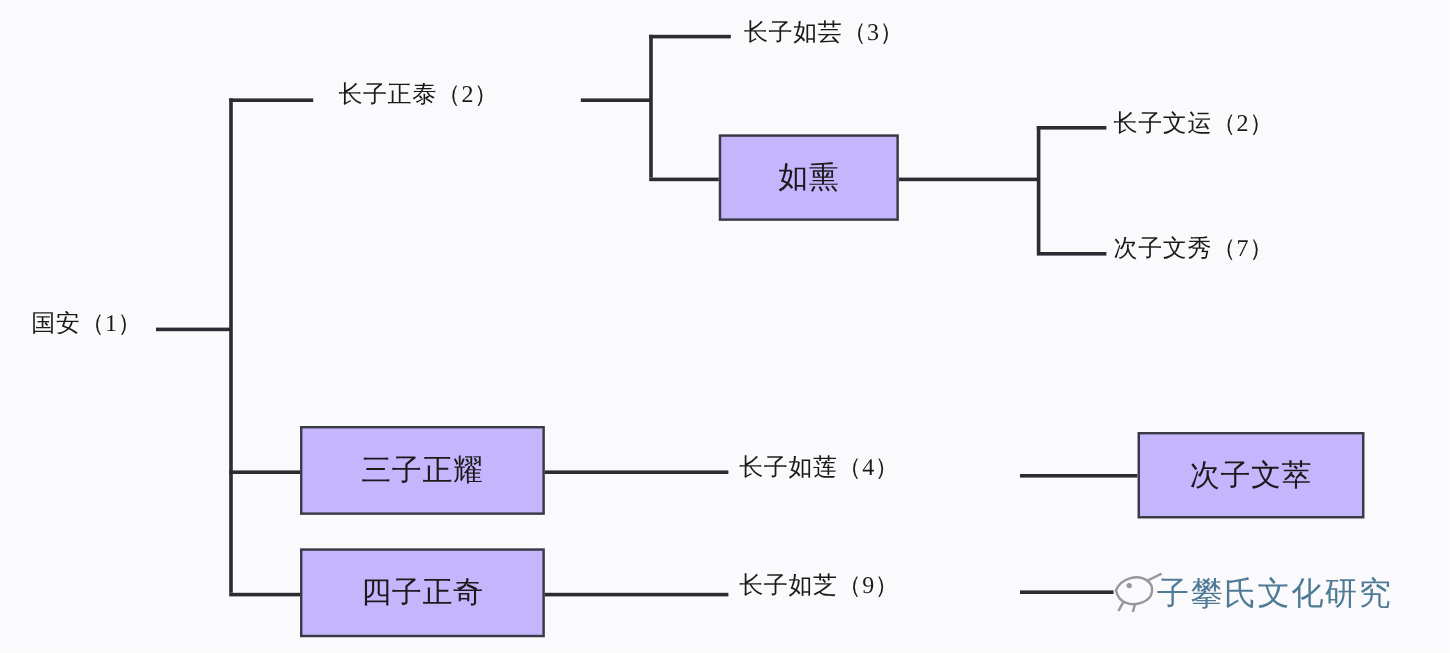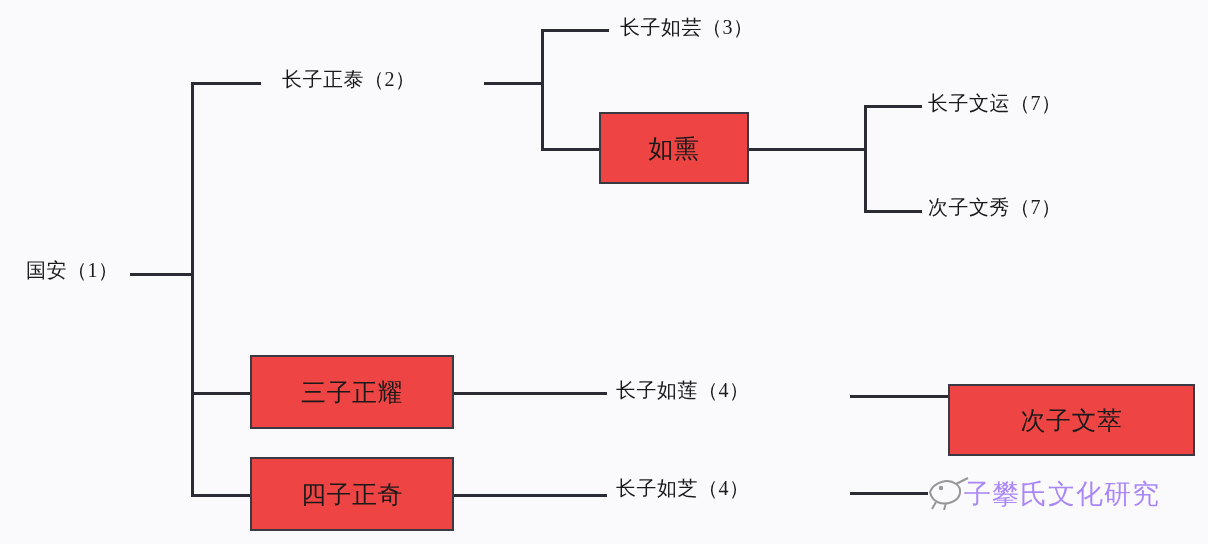--- a/index.html
+++ b/index.html
@@ -20,21 +20,21 @@
     color: #1a1a1a;
     font-size: 20px;
     line-height: 1;
     white-space: nowrap;
     letter-spacing: 0.5px;
   }
   .node-box {
     position: absolute;
     box-sizing: border-box;
     border: 2px solid #3a3a44;
-    background: #ef4444;
+    background: #c4b5fd;
     display: flex;
     align-items: center;
     justify-content: center;
   }
   .node-box .node-box-label {
     color: #1a1a1a;
     font-size: 25px;
     line-height: 1;
     white-space: nowrap;
     letter-spacing: 0.5px;
@@ -44,21 +44,21 @@
     height: 0;
     border-top: 3px solid #2b2b33;
   }
   .vline {
     position: absolute;
     width: 0;
     border-left: 3px solid #2b2b33;
   }
   .watermark {
     position: absolute;
-    color: #8b5cf6;
+    color: #0c4a6e;
     font-size: 27px;
     white-space: nowrap;
     opacity: 0.72;
     letter-spacing: 1px;
     font-family: "Liberation Sans", sans-serif;
   }
   .watermark-logo {
     position: absolute;
     opacity: 0.6;
   }
@@ -115,27 +115,27 @@
   </div>
 
   <div class="node-text" style="left:620px; top:17px;">长子如芸（3）</div>
 
   <div class="node-box" style="left:599px; top:112px; width:150px; height:72px;">
     <span class="node-box-label">如熏</span>
   </div>
 
   <div class="node-text" style="left:616px; top:380px;">长子如莲（4）</div>
 
-  <div class="node-text" style="left:616px; top:478px;">长子如芝（4）</div>
+  <div class="node-text" style="left:616px; top:478px;">长子如芝（9）</div>
 
-  <div class="node-text" style="left:928px; top:93px;">长子文运（7）</div>
+  <div class="node-text" style="left:928px; top:93px;">长子文运（2）</div>
 
   <div class="node-text" style="left:928px; top:197px;">次子文秀（7）</div>
 
-  <div class="node-box" style="left:948px; top:360px; width:247px; height:72px;margin-top:24px;">
+  <div class="node-box" style="left:948px; top:360px; width:189px; height:72px;">
     <span class="node-box-label">次子文萃</span>
   </div>
 
   <div class="watermark-logo" style="left:926px; top:472px; width:44px; height:38px;">
     <svg width="44" height="38" viewBox="0 0 44 38" xmlns="http://www.w3.org/2000/svg">
       <path d="M4 20 C8 10, 22 6, 30 12 C36 16, 36 26, 26 30 C16 34, 6 30, 4 20 Z" fill="none" stroke="#55555d" stroke-width="2"></path>
       <circle cx="15" cy="16" r="2.2" fill="#55555d"></circle>
       <path d="M30 12 L42 6" stroke="#55555d" stroke-width="2" fill="none"></path>
       <path d="M10 30 L6 37" stroke="#55555d" stroke-width="2" fill="none"></path>
       <path d="M20 31 L18 38" stroke="#55555d" stroke-width="2" fill="none"></path>

